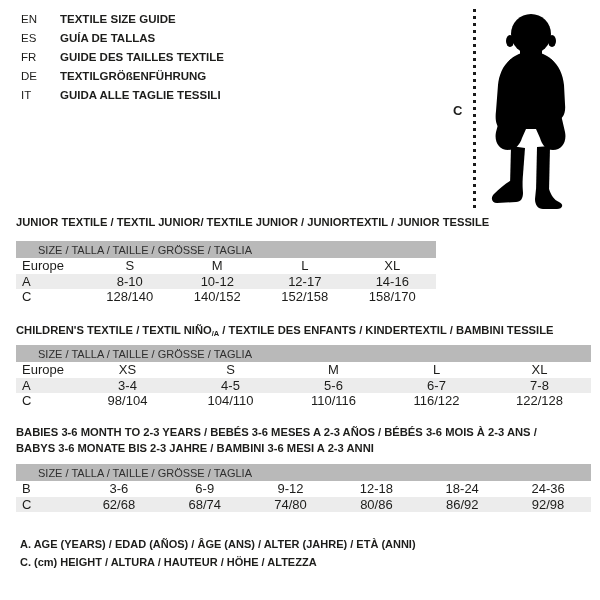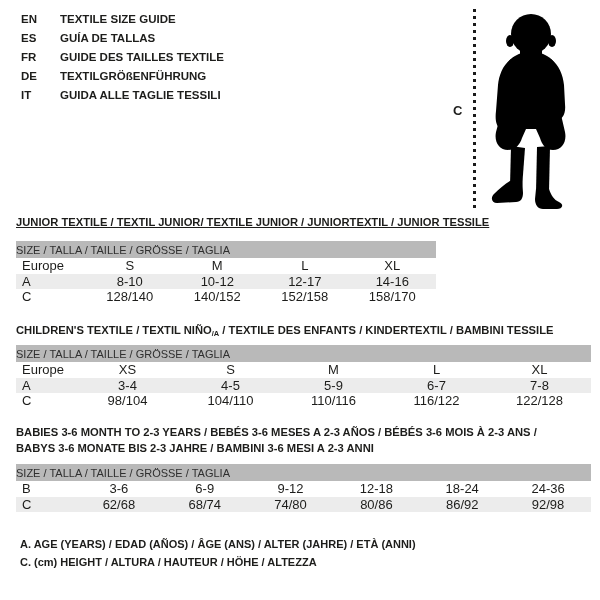--- a/index.html
+++ b/index.html
@@ -3,42 +3,42 @@
 <meta charset="utf-8">
 <style>
   html,body{margin:0;padding:0;background:#fff;}
   .page{
     position:relative;width:600px;height:600px;background:#ffffff;
     font-family:"Liberation Sans", sans-serif;color:#1d1d1b;overflow:hidden;
   }
   
   .lang-block{position:absolute;left:21px;top:9px;}
   .lang-row{display:flex;height:19px;align-items:center;}
-  .lang-code{display:inline-block;width:39px;font-weight:700;font-size:11.5px;letter-spacing:0;}
+  .lang-code{display:inline-block;width:39px;font-weight:400;font-size:11.5px;letter-spacing:0;}
   .lang-label{font-weight:700;font-size:11.5px;letter-spacing:0;}
   
   .dash-line{
     position:absolute;left:473px;top:9px;width:3px;height:200px;
     background:repeating-linear-gradient(to bottom,#1a1a1a 0 3px,transparent 3px 7px);
   }
   .figure-c{position:absolute;left:453px;top:103px;font-weight:700;font-size:13px;}
   .silhouette{position:absolute;left:485px;top:8px;}
   
   .sec-title{position:absolute;left:16px;font-weight:700;font-size:11.2px;line-height:16px;letter-spacing:0;}
-  .t1-title{top:214px;text-decoration:underline;}
+  .t1-title{top:214px;}
   .t2-title{top:322px;}
   .t3-title{top:424px;}
   .sub-a{font-size:7.5px;vertical-align:-2px;font-weight:700;}
   
   .tbl{position:absolute;left:16px;}
   .tbl-1{top:241px;width:420px;}
   .tbl-2{top:345px;width:575px;}
   .tbl-3{top:464px;width:575px;}
   .bar{height:17px;background:#b9b9b9;display:flex;align-items:center;
-       font-size:11px;color:#2f2f2f;padding-left:0;box-sizing:border-box;}
+       font-size:11px;color:#2f2f2f;padding-left:22px;box-sizing:border-box;}
   .trow{display:flex;height:15.5px;align-items:center;font-size:13px;}
   .trow.shaded{background:#ececec;}
   .tl{padding-left:6px;box-sizing:border-box;text-align:left;}
   .tbl-1 .tl{width:70px;}
   .tbl-2 .tl,.tbl-3 .tl{width:60px;}
   .tc{flex:1;text-align:center;}
   
   .footnotes{position:absolute;left:20px;top:536px;}
   .footnote{font-weight:700;font-size:11px;line-height:17.5px;letter-spacing:0;}
 </style>
@@ -123,21 +123,21 @@
       <span class="tc">XS</span>
       <span class="tc">S</span>
       <span class="tc">M</span>
       <span class="tc">L</span>
       <span class="tc">XL</span>
     </div>
     <div class="trow shaded">
       <span class="tl">A</span>
       <span class="tc">3-4</span>
       <span class="tc">4-5</span>
-      <span class="tc">5-9</span>
+      <span class="tc">5-6</span>
       <span class="tc">6-7</span>
       <span class="tc">7-8</span>
     </div>
     <div class="trow">
       <span class="tl">C</span>
       <span class="tc">98/104</span>
       <span class="tc">104/110</span>
       <span class="tc">110/116</span>
       <span class="tc">116/122</span>
       <span class="tc">122/128</span>

